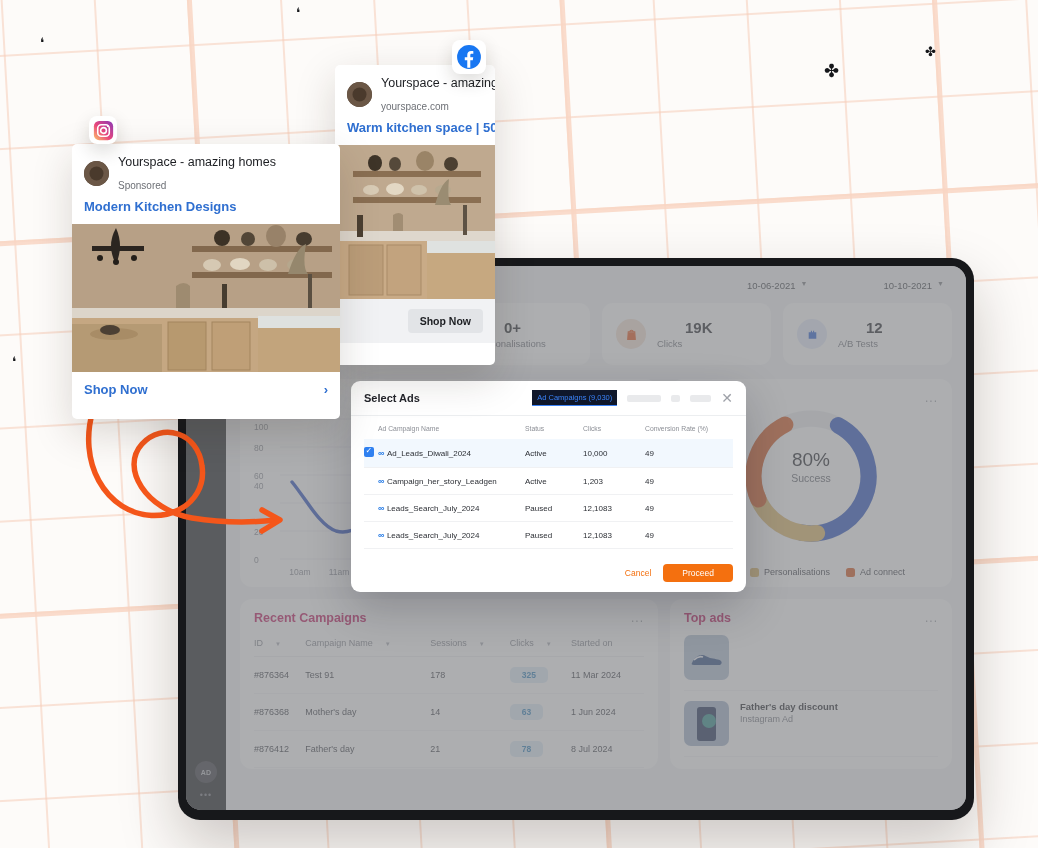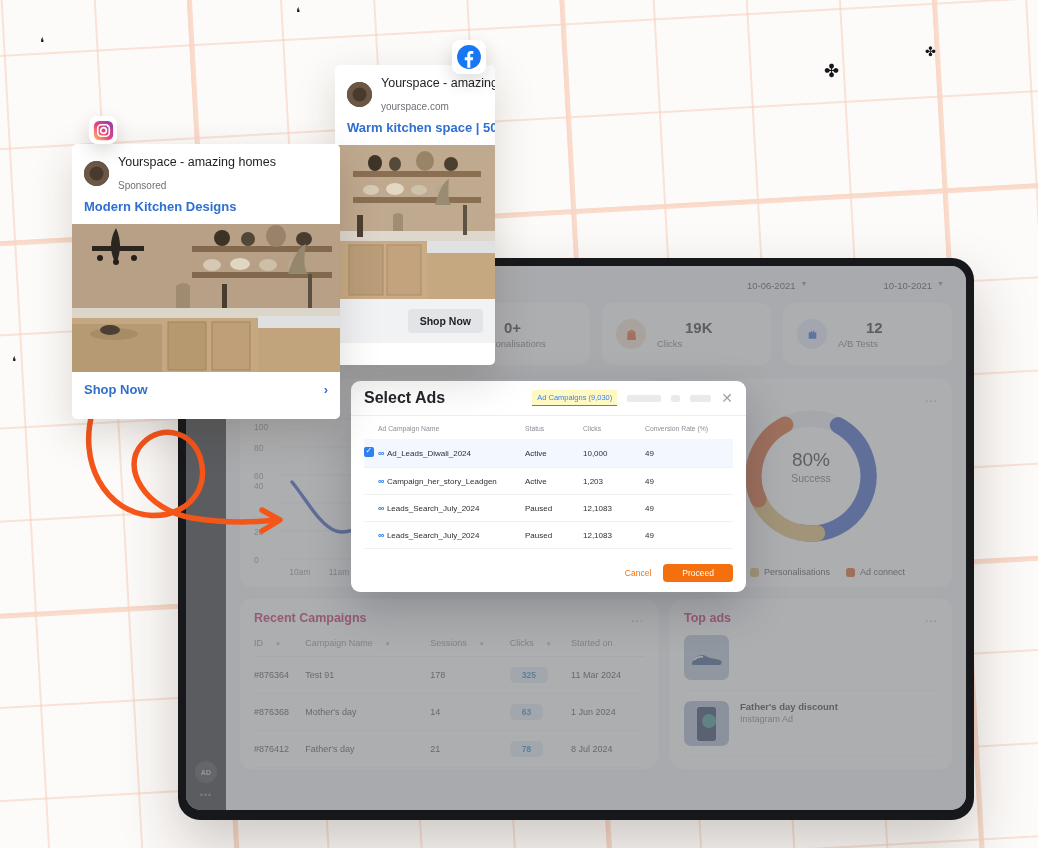--- a/index.html
+++ b/index.html
@@ -121,23 +121,23 @@
   
   .modal {
     position: absolute; left: 351px; top: 381px; width: 395px; height: 211px;
     background: #fff; border-radius: 9px; z-index: 60;
     box-shadow: 0 16px 44px rgba(20,20,30,0.22); display: flex; flex-direction: column;
   }
   .modal-head {
     height: 35px; display: flex; align-items: center; padding: 0 13px;
     border-bottom: 1px solid #eceef0; gap: 10px;
   }
-  .modal-title { font-size: 16px; font-weight: bold; color: #24262c; flex: 1; }
+  .modal-title { font-size: 11px; font-weight: bold; color: #24262c; flex: 1; }
   .tab-active {
-    font-size: 7.5px; color: #3b82f6; background: #fef9c3; padding: 3px 5px;
+    font-size: 7.5px; color: #3b82f6; background: #0f172a; padding: 3px 5px;
     border-bottom: 1.6px solid #3b82f6; white-space: nowrap;
   }
   .skel { background: #e9eaec; border-radius: 2px; height: 7px; }
   .xclose { color: #9ea1a8; font-size: 14px; line-height: 1; }
 
   .modal-body { flex: 1; overflow: hidden; padding: 0 13px; }
   table.ads { width: 100%; border-collapse: collapse; }
   table.ads th {
     font-size: 6.8px; font-weight: normal; color: #8c8f96; text-align: left;
     padding: 9px 0 7px 0;

